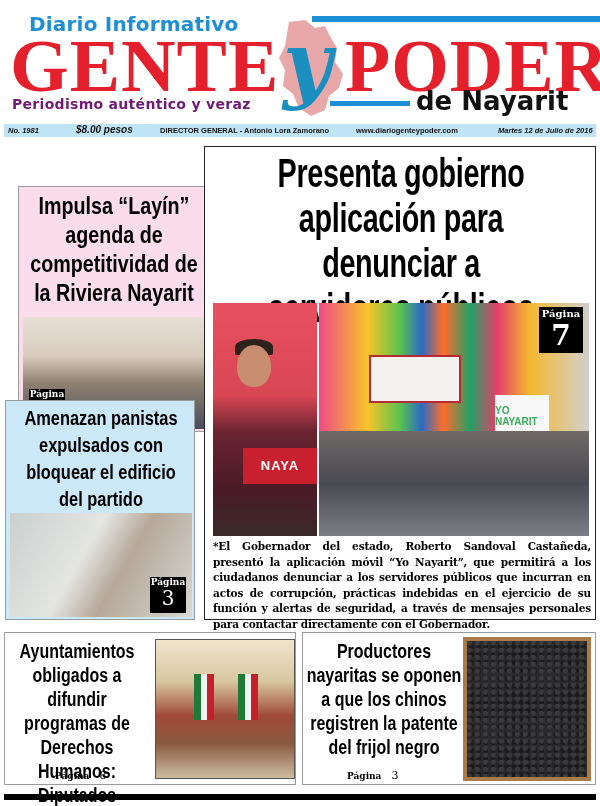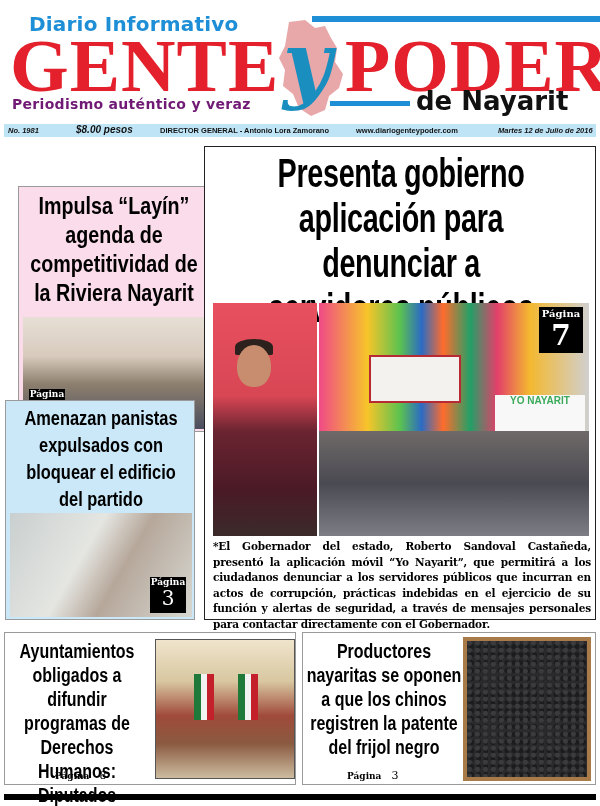--- a/index.html
+++ b/index.html
@@ -39,21 +39,21 @@
   .story-panistas { left: 5px; top: 400px; width: 190px; height: 220px; background: #cbe8f8; }
   .story-panistas .headline-cond { position: absolute; left: -12px; width: 214px; top: 4px; font-size: 20px; line-height: 27px; }
   .story-panistas .photo { left: 4px; top: 112px; width: 182px; height: 104px; background: linear-gradient(120deg, #c9cfcf 0%, #e5e6e2 40%, #b6a79a 60%, #d7d8d2 100%); }
 
   .story-main { left: 204px; top: 146px; width: 392px; height: 474px; background: #ffffff; border: 1.5px solid #222; }
   .story-main .headline-main { position: absolute; left: -14px; width: 420px; top: 4px; font-family: "Liberation Sans", sans-serif; font-weight: bold; text-align: center; font-size: 40px; line-height: 45px; transform: scaleX(0.72); transform-origin: center; letter-spacing: -0.5px; }
   .story-main .photo-left { left: 8px; top: 156px; width: 104px; height: 233px; background: linear-gradient(180deg, #e8505f 0%, #d84654 40%, #6b2431 55%, #4a1a26 80%, #3a2a2a 100%); }
   .story-main .photo-right { left: 114px; top: 156px; width: 270px; height: 233px; background: linear-gradient(90deg, #f04a86 0%, #f7c52a 18%, #5bc24f 30%, #2b6bc4 38%, #ff6c2c 46%, #22a066 56%, #e33f6a 66%, #f4b82f 78%, #d0d0d0 100%); }
   .crowd { position: absolute; left: 0; bottom: 0; width: 100%; height: 45%; background: linear-gradient(180deg, #6f6a68 0%, #4a4a52 50%, #7d7d86 100%); }
   .screen { position: absolute; left: 50px; top: 52px; width: 92px; height: 48px; background: #f4f2ee; border: 2px solid #b82a33; }
-  .yo-banner { position: absolute; left: 176px; top: 92px; width: 90px; height: 40px; background: #f8f8f8; color: #3aaa5a; font-size: 10px; font-weight: bold; text-align: center; }
+  .yo-banner { position: absolute; left: 176px; top: 92px; width: 54px; height: 40px; background: #f8f8f8; color: #3aaa5a; font-size: 10px; font-weight: bold; text-align: left; padding-top: 10px; }
   .podium { position: absolute; left: 30px; top: 145px; width: 74px; height: 36px; background: #c9202f; color: #fff; font-weight: bold; font-size: 13px; text-align: center; line-height: 36px; letter-spacing: 1px; }
   .person-head { position: absolute; left: 24px; top: 42px; width: 34px; height: 42px; border-radius: 50% 50% 45% 45%; background: #c88d6e; }
   .person-hair { position: absolute; left: 22px; top: 36px; width: 38px; height: 16px; border-radius: 50% 50% 10% 10%; background: #2c211c; }
 
   .page-badge { position: absolute; background: #000; color: #fff; font-family: "DejaVu Serif", serif; text-align: center; }
   .page-badge .pb-label { display: block; font-weight: bold; font-size: 9px; line-height: 11px; }
   .page-badge .pb-num { display: block; font-size: 20px; line-height: 20px; }
   .badge-main { right: 6px; top: 4px; width: 44px; height: 46px; }
   .badge-main .pb-label { font-size: 10px; line-height: 14px; }
   .badge-main .pb-num { font-size: 28px; line-height: 30px; font-weight: bold; }
@@ -120,20 +120,21 @@
       <span class="pb-num">3</span>
     </div>
   </div>
 </article>
 
 <article class="box story-main">
   <h1 class="headline-main">Presenta gobierno aplicación para denunciar a servidores públicos</h1>
   <div class="photo photo-left">
     <div class="person-hair"></div>
     <div class="person-head"></div>
+    <div class="podium">NAYA</div>
   </div>
   <div class="photo photo-right">
     <div class="screen"></div>
     <div class="yo-banner">YO NAYARIT</div>
     <div class="crowd"></div>
     <div class="page-badge badge-main">
       <span class="pb-label">Página</span>
       <span class="pb-num">7</span>
     </div>
   </div>

